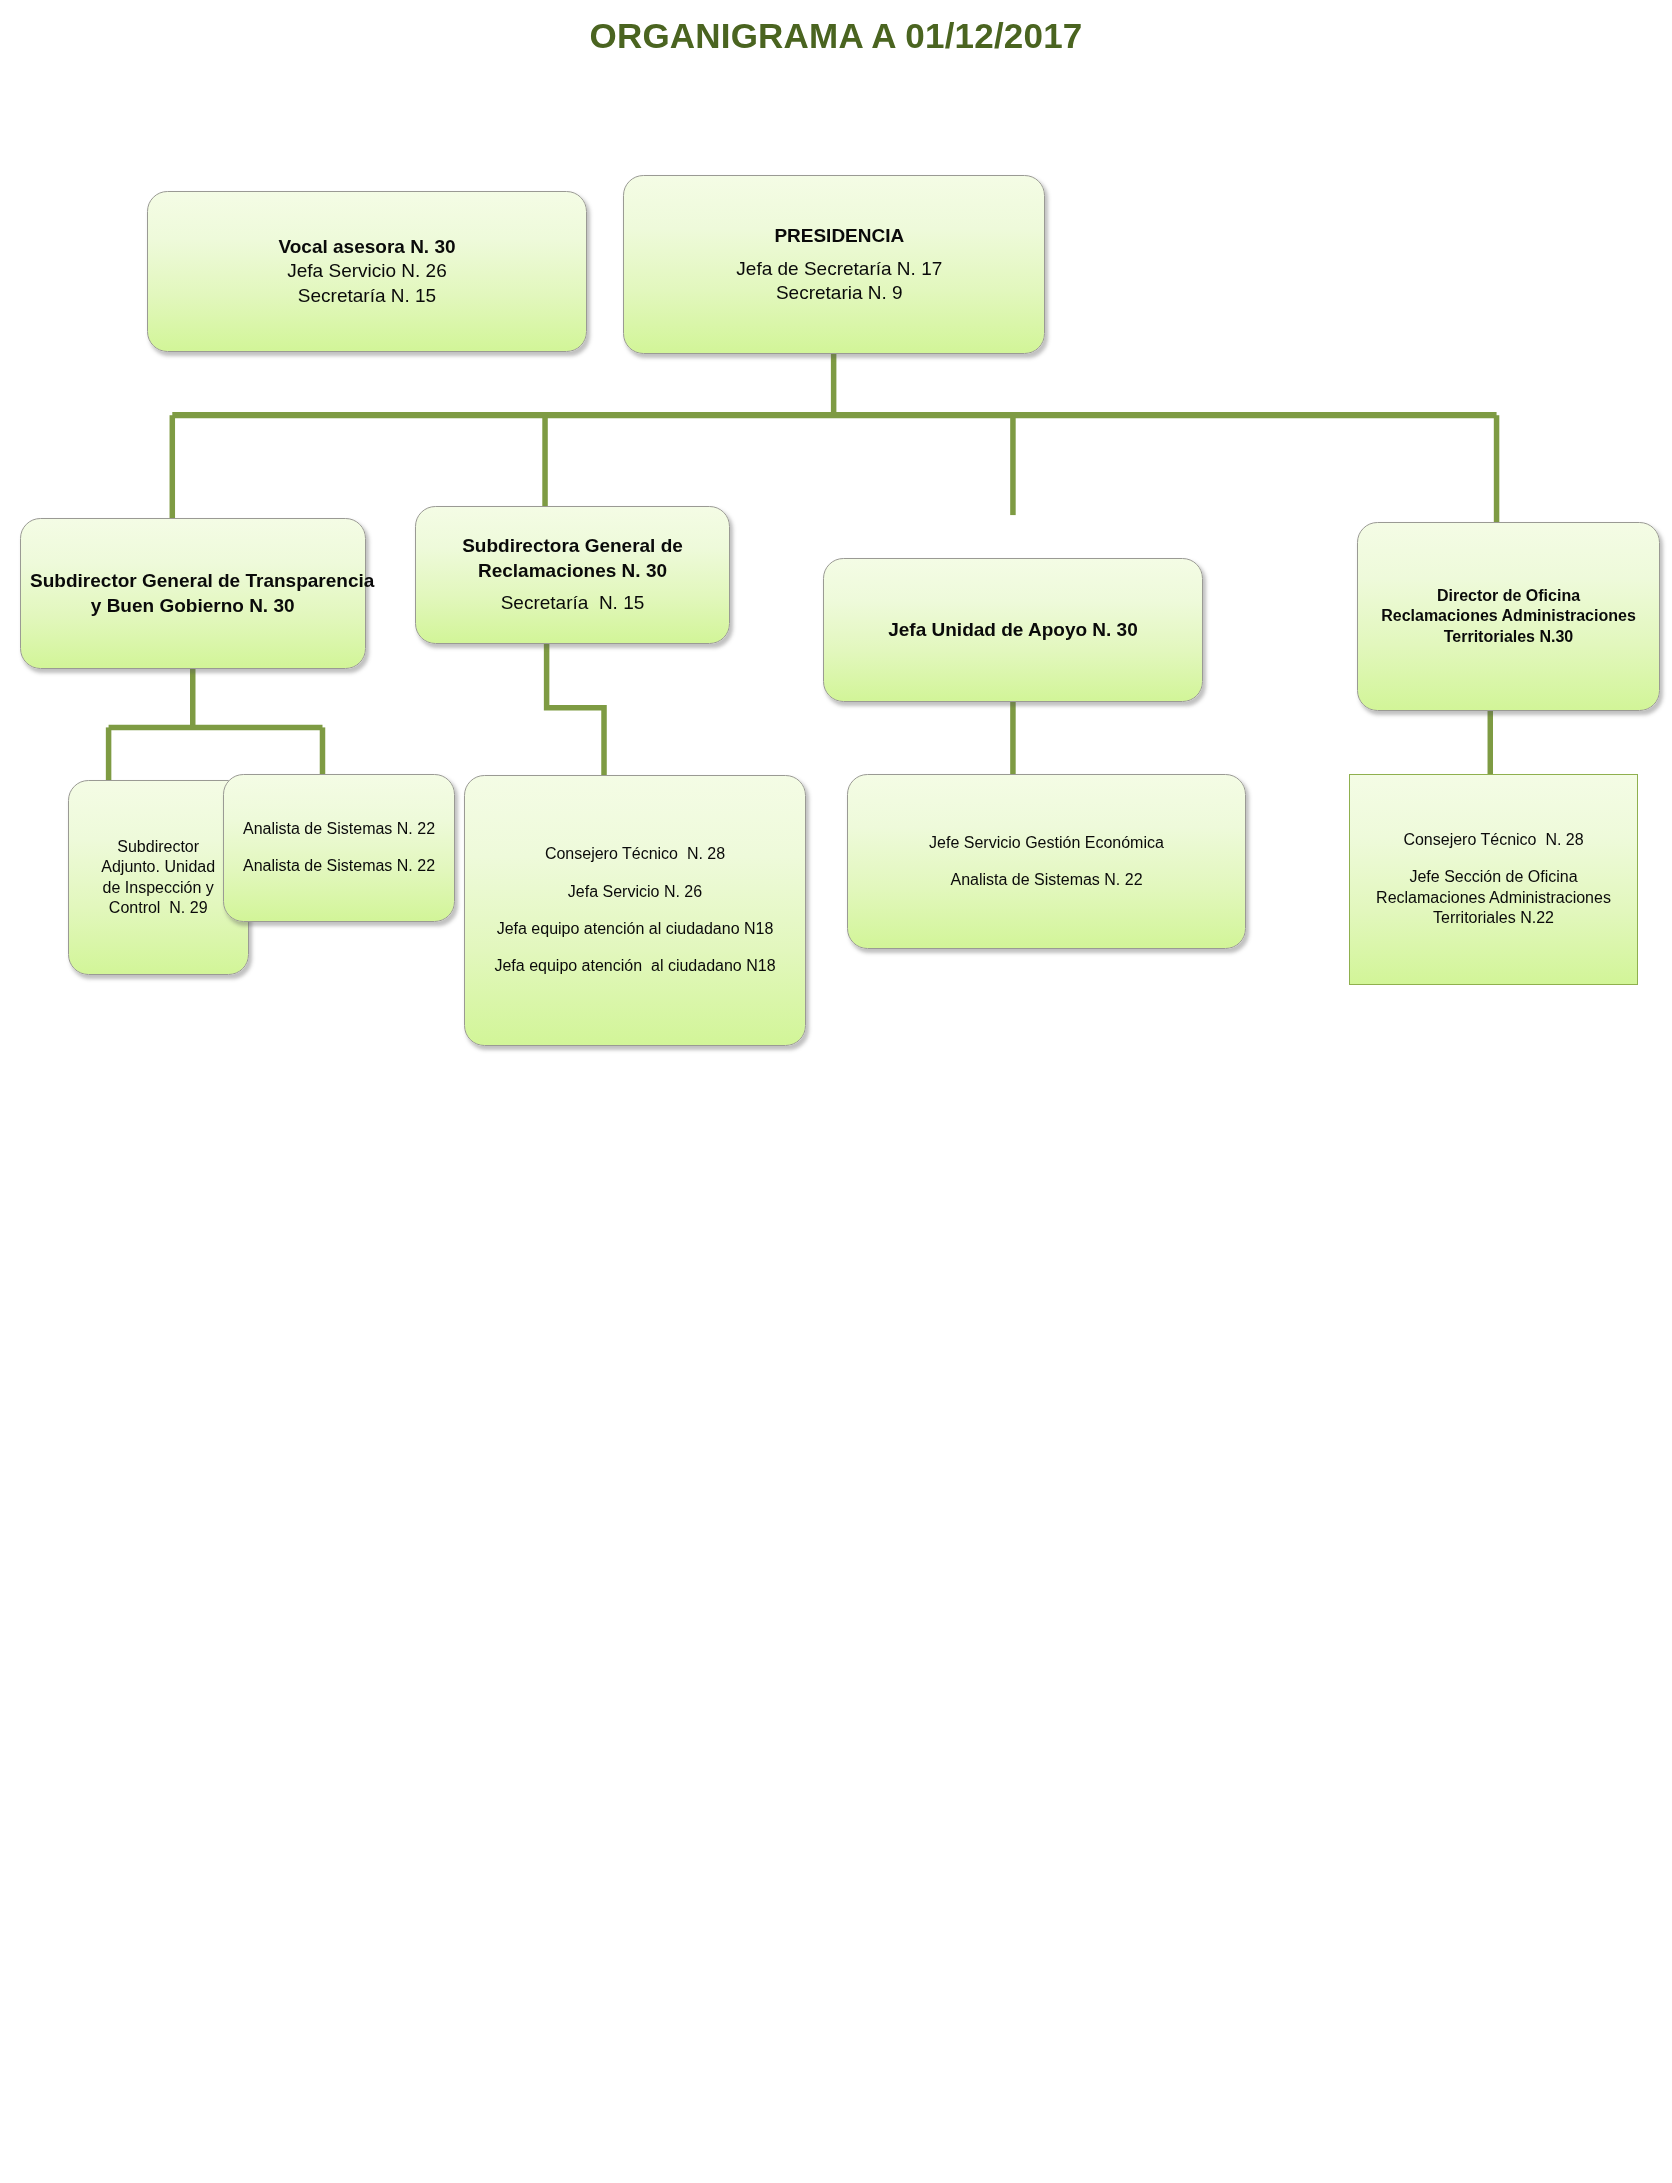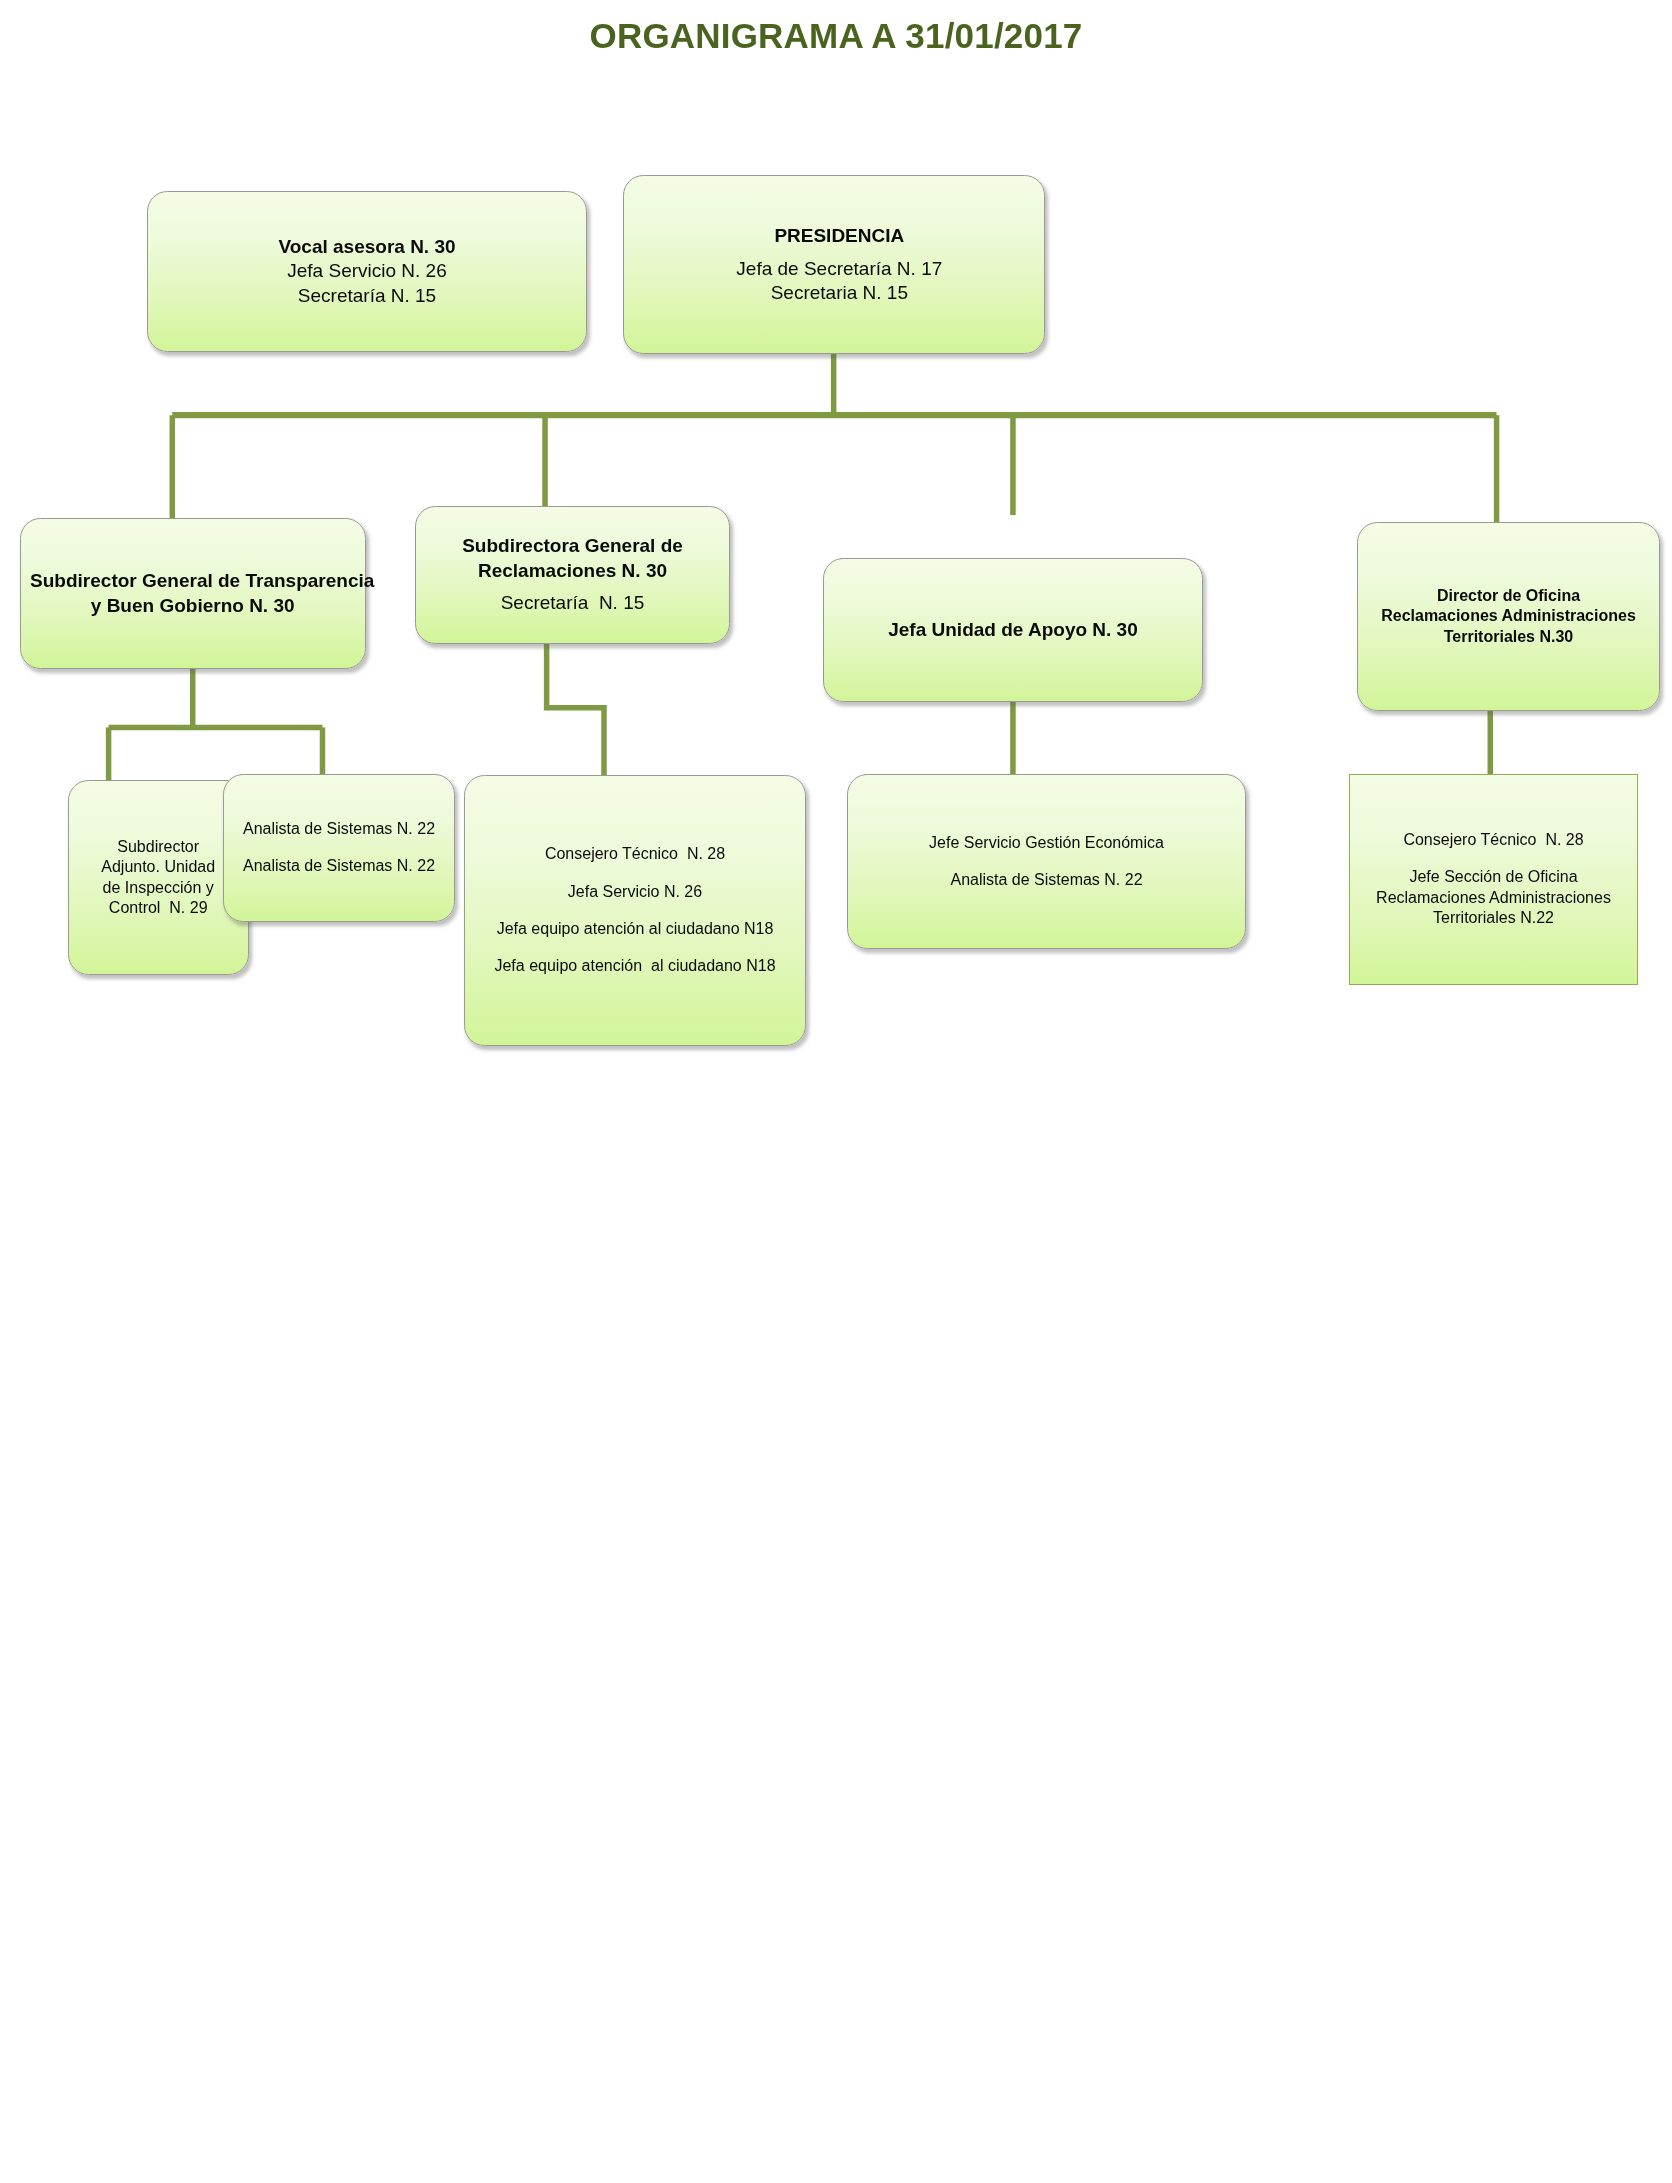--- a/index.html
+++ b/index.html
@@ -75,21 +75,21 @@
   .node .line.gap-before { margin-top: 1.05em; }
   .node .line.gap-small { margin-top: 0.45em; }
   .fs-23 { font-size: 16px; }
   .fs-24 { font-size: 19px; }
 </style>
 </head>
 <body>
 
 <div id="canvas">
 
-  <div class="chart-title">ORGANIGRAMA A 31/01/2017</div>
+  <div class="chart-title">ORGANIGRAMA A 01/12/2017</div>
 
   <svg id="connectors" viewBox="0 0 2126 2776" xmlns="http://www.w3.org/2000/svg">
     <g stroke="#7e9b43" stroke-width="7" fill="none" stroke-linecap="butt">
 
       <path d="M 1060 450 L 1060 528"></path>
 
       <path d="M 219 528 L 1903 528" stroke-width="8"></path>
 
       <path d="M 219 528 L 219 660"></path>
       <path d="M 693 528 L 693 650"></path>
@@ -111,21 +111,21 @@
 
   <div class="node fs-24" style="left:147px; top:191px; width:440px; height:161px;">
     <span class="line bold">Vocal asesora N. 30</span>
     <span class="line">Jefa Servicio N. 26</span>
     <span class="line">Secretaría N. 15</span>
   </div>
 
   <div class="node fs-24" style="left:623px; top:175px; width:422px; height:179px;padding-left:20px;">
     <span class="line bold">PRESIDENCIA</span>
     <span class="line gap-small">Jefa de Secretaría N. 17</span>
-    <span class="line">Secretaria N. 15</span>
+    <span class="line">Secretaria N. 9</span>
   </div>
 
   <div class="node fs-24" style="left:19.7px; top:518px; width:346px; height:151px;">
     <span class="line bold">Subdirector General de Transparencia</span>
     <span class="line bold">y Buen Gobierno N. 30</span>
   </div>
 
   <div class="node fs-24" style="left:415px; top:506px; width:315px; height:138px;">
     <span class="line bold">Subdirectora General de</span>
     <span class="line bold">Reclamaciones N. 30</span>

